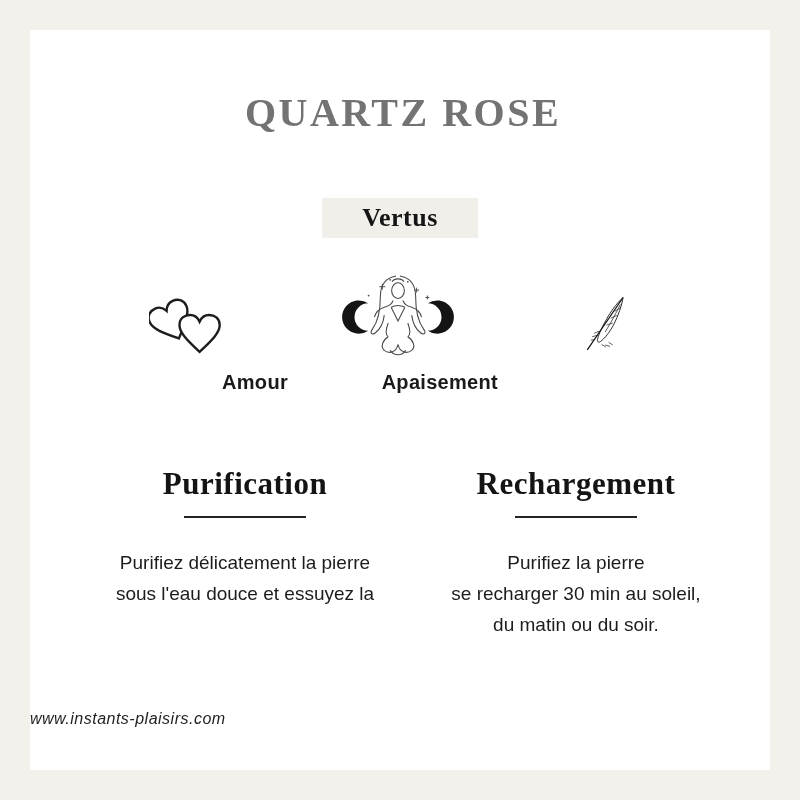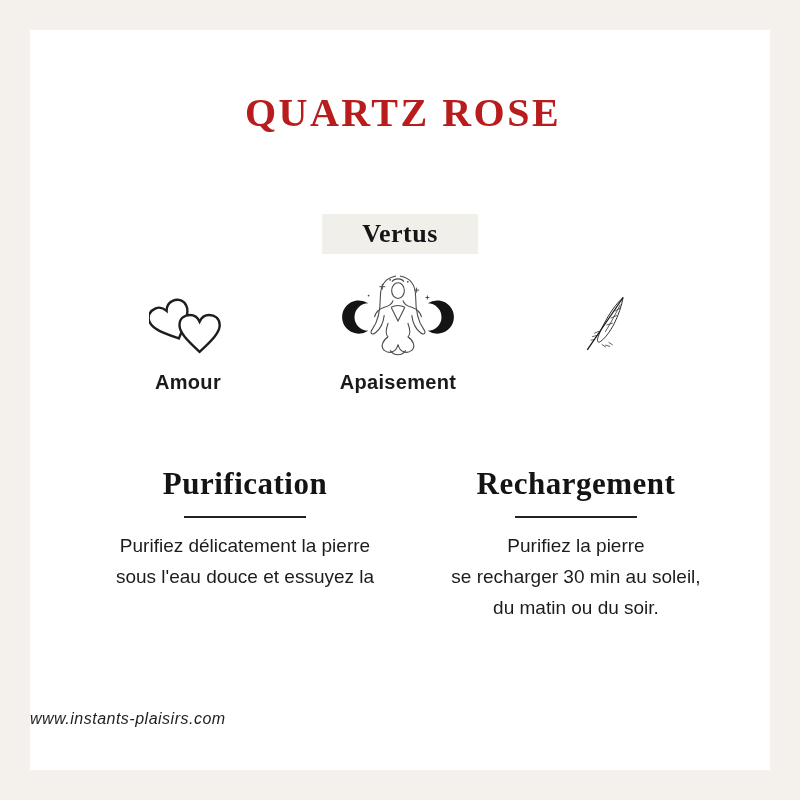--- a/index.html
+++ b/index.html
@@ -5,35 +5,35 @@
   :root{
     --background:#f4f1ec; --card:#ffffff; --badge-bg:#f1efe9;
     --text:#1a1a1a; --line:#222222;
   }
   *{margin:0;padding:0;box-sizing:border-box}
   html,body{width:800px;height:800px}
   body{background:var(--background);position:relative;overflow:hidden;
        font-family:"Liberation Sans",sans-serif;color:var(--text)}
   .card{position:absolute;inset:30px;background:var(--card)}
   .title{position:absolute;top:60px;left:6px;right:0;text-align:center;
-         font:700 40px/46px "Liberation Serif",serif;letter-spacing:2.5px;color:#b91c1c}
-  .badge{position:absolute;top:184px;left:50%;transform:translateX(-50%);
+         font:700 40px/46px "Liberation Serif",serif;letter-spacing:2.5px;color:#737373}
+  .badge{position:absolute;top:168px;left:50%;transform:translateX(-50%);
          background:var(--badge-bg);padding:5px 40px;
          font:700 26px/30px "Liberation Serif",serif;letter-spacing:.5px;color:#151515}
-  .virtue-col{position:absolute;top:242px;width:200px;text-align:center}
+  .virtue-col{position:absolute;top:242px;width:200px;text-align:right}
   .col-1{left:58px}.col-2{left:268px}.col-3{left:480px}
   .icon-box{height:98px;display:flex;align-items:center;justify-content:center}
   .icon-hearts{margin-top:14px}
   .icon-feather{margin-top:4px}
   .virtue-label{font:700 20px/24px "Liberation Sans",sans-serif;letter-spacing:.3px}
   .care-col{position:absolute;top:435px;width:310px;text-align:center}
   .purification{left:60px}.rechargement{left:391px}
   .care-title{font:700 31px/38px "Liberation Serif",serif;letter-spacing:.5px;color:#141414}
   .rule{width:122px;margin:13px auto 0;border-top:2px solid var(--line)}
-  .para{margin-top:12px;font:19px/31px "Liberation Sans",sans-serif;
+  .para{margin-top:29px;font:19px/31px "Liberation Sans",sans-serif;
         color:#1c1c1c;white-space:nowrap}
   .para .bold{font-weight:400}
   .website{position:absolute;top:676px;left:0;right:0;text-align:left;
            font:italic 16px/26px "Liberation Sans",sans-serif;letter-spacing:.5px;color:#1f1f1f}
   svg{display:block}
 </style>
 </head>
 <body>
 
 <div class="card">

